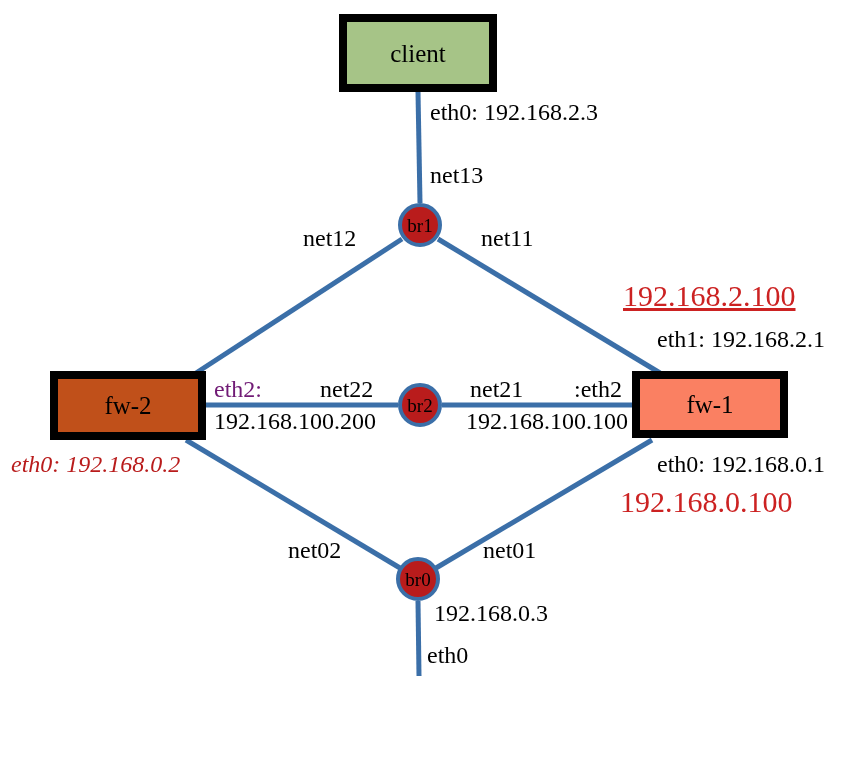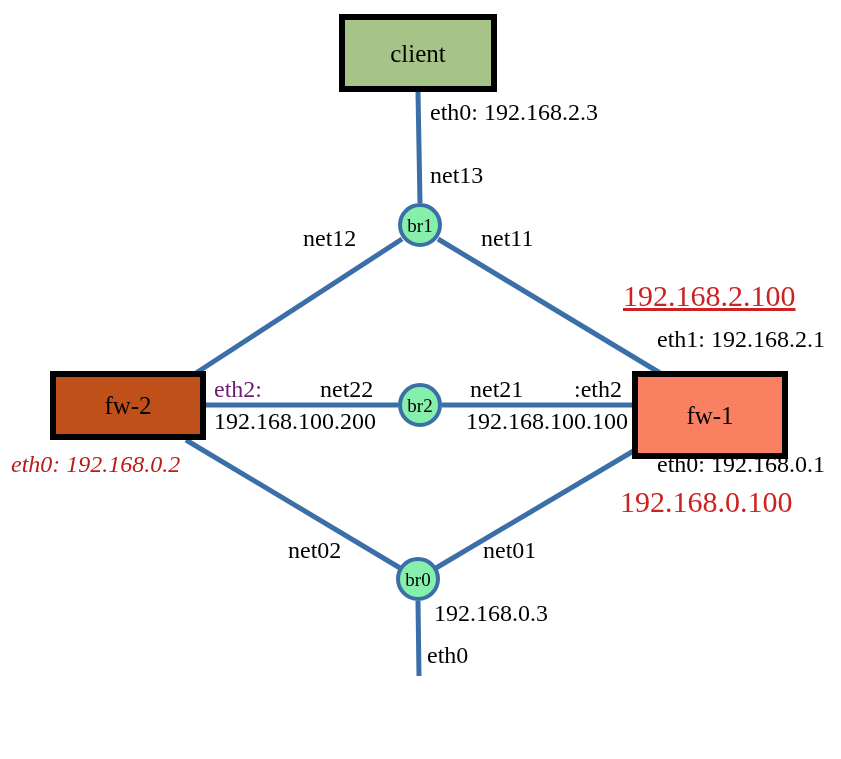--- a/index.html
+++ b/index.html
@@ -21,39 +21,39 @@
   #edge-layer {
     position: absolute;
     left: 0;
     top: 0;
     width: 841px;
     height: 759px;
   }
   .node-box {
     position: absolute;
     box-sizing: border-box;
-    border: 6px solid #ec4899;
+    border: 8px solid #ec4899;
     display: flex;
     align-items: center;
     justify-content: center;
     z-index: 3;
   }
   .node-label {
     font-family: "Liberation Serif", "DejaVu Serif", serif;
     font-size: 25px;
     color: #000000;
     line-height: 1;
     white-space: nowrap;
   }
   .bridge-node {
     position: absolute;
     box-sizing: border-box;
     border: 4px solid #3b6fa8;
     border-radius: 50%;
-    background: #86efac;
+    background: #b91c1c;
     display: flex;
     align-items: center;
     justify-content: center;
     z-index: 4;
   }
   .bridge-label {
     font-family: "Liberation Serif", "DejaVu Serif", serif;
     font-size: 19px;
     color: #000000;
     line-height: 1;
@@ -96,21 +96,21 @@
   </svg>
 
   <div class="node-box" id="node-client" style="left: 339px; top: 14px; width: 158px; height: 78px; background: rgb(166, 196, 135); border-color: rgb(0, 0, 0);">
     <span class="node-label">client</span>
   </div>
 
   <div class="node-box" id="node-fw2" style="left: 50px; top: 371px; width: 156px; height: 69px; background: rgb(192, 80, 26); border-color: rgb(0, 0, 0);">
     <span class="node-label">fw-2</span>
   </div>
 
-  <div class="node-box" id="node-fw1" style="left: 632px; top: 371px; width: 156px; height: 88px; background: rgb(250, 128, 98); border-color: rgb(0, 0, 0);">
+  <div class="node-box" id="node-fw1" style="left: 632px; top: 371px; width: 156px; height: 67px; background: rgb(250, 128, 98); border-color: rgb(0, 0, 0);">
     <span class="node-label">fw-1</span>
   </div>
 
 
   <div class="bridge-node" id="bridge-br1" style="left: 398px; top: 203px; width: 44px; height: 44px; border-color: rgb(59, 111, 168);">
     <span class="bridge-label">br1</span>
   </div>
 
   <div class="bridge-node" id="bridge-br2" style="left: 398px; top: 383px; width: 44px; height: 44px; border-color: rgb(59, 111, 168);">
     <span class="bridge-label">br2</span>

